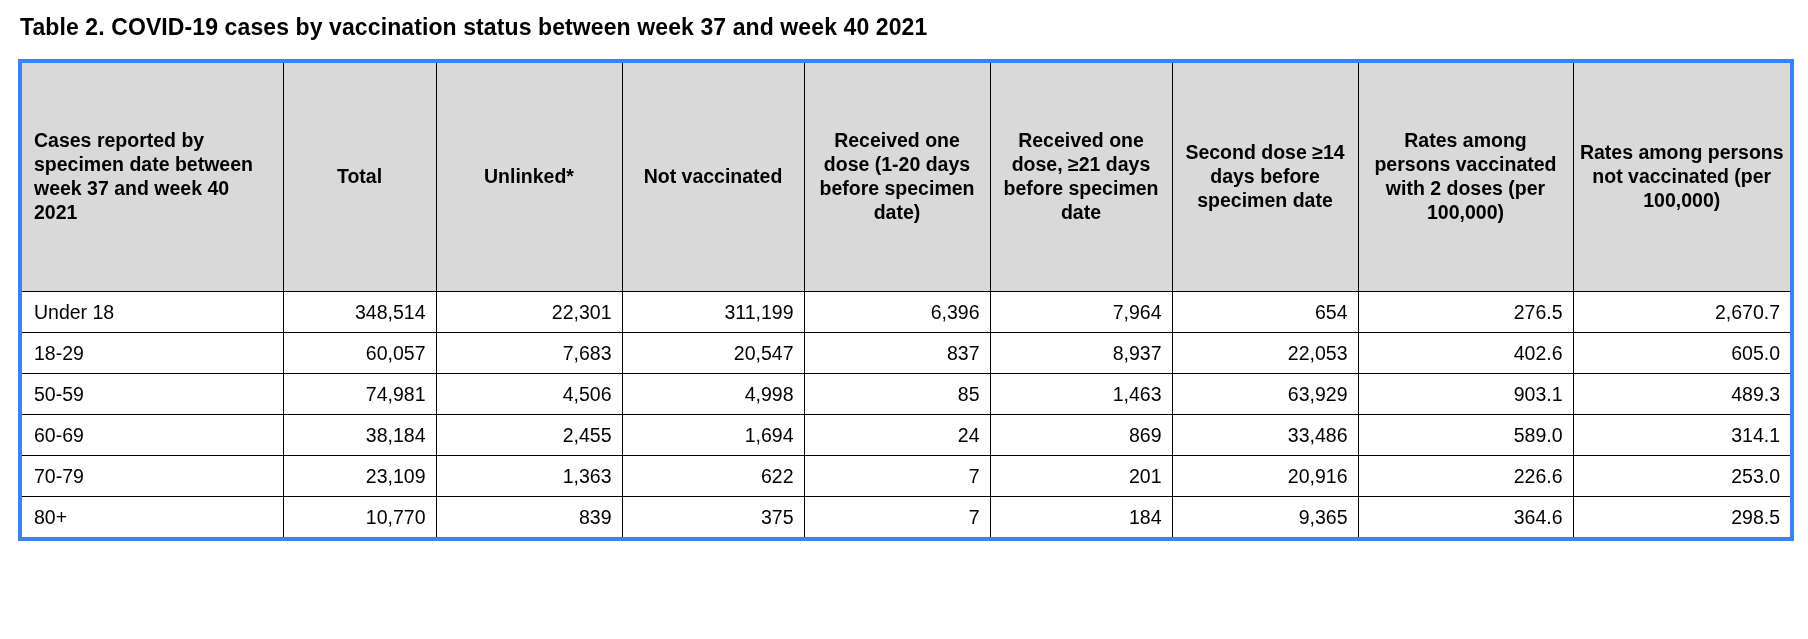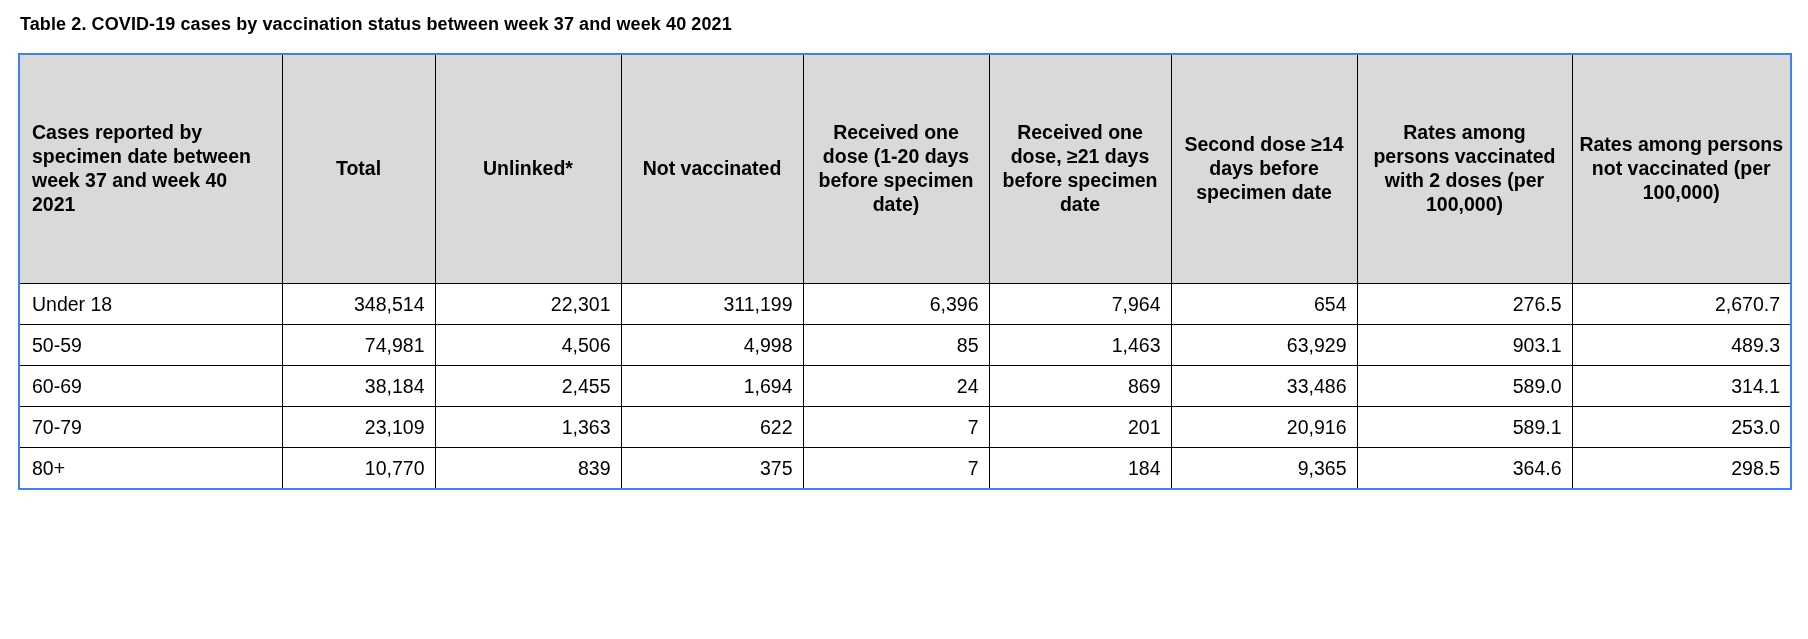--- a/index.html
+++ b/index.html
@@ -12,31 +12,31 @@
     height: 639px;
     font-family: "Liberation Sans", sans-serif;
     color: #000000;
     overflow: hidden;
   }
   .page {
     padding: 14px 18px 0 18px;
     box-sizing: border-box;
   }
   .table-title {
-    font-size: 18px;
+    font-size: 23px;
     font-weight: bold;
     color: #000000;
     margin: 0 0 18px 2px;
     letter-spacing: 0.1px;
   }
   table.data-table {
     border-collapse: collapse;
     table-layout: fixed;
     width: 1772px;
-    border: 2px solid #3b82f6;
+    border: 4px solid #3b82f6;
   }
   table.data-table th,
   table.data-table td {
     border: 1px solid #000000;
     padding: 4px 8px;
     font-size: 19.5px;
     vertical-align: middle;
   }
   table.data-table thead th {
     background: #d9d9d9;
@@ -111,20 +111,31 @@
         <td>348,514</td>
         <td>22,301</td>
         <td>311,199</td>
         <td>6,396</td>
         <td>7,964</td>
         <td>654</td>
         <td>276.5</td>
         <td>2,670.7</td>
       </tr>
       <tr>
+        <td class="rowlabel">18-29</td>
+        <td>60,057</td>
+        <td>7,683</td>
+        <td>20,547</td>
+        <td>837</td>
+        <td>8,937</td>
+        <td>22,053</td>
+        <td>402.6</td>
+        <td>605.0</td>
+      </tr>
+      <tr>
         <td class="rowlabel">50-59</td>
         <td>74,981</td>
         <td>4,506</td>
         <td>4,998</td>
         <td>85</td>
         <td>1,463</td>
         <td>63,929</td>
         <td>903.1</td>
         <td>489.3</td>
       </tr>
@@ -140,21 +151,21 @@
         <td>314.1</td>
       </tr>
       <tr>
         <td class="rowlabel">70-79</td>
         <td>23,109</td>
         <td>1,363</td>
         <td>622</td>
         <td>7</td>
         <td>201</td>
         <td>20,916</td>
-        <td>589.1</td>
+        <td>226.6</td>
         <td>253.0</td>
       </tr>
       <tr>
         <td class="rowlabel">80+</td>
         <td>10,770</td>
         <td>839</td>
         <td>375</td>
         <td>7</td>
         <td>184</td>
         <td>9,365</td>

